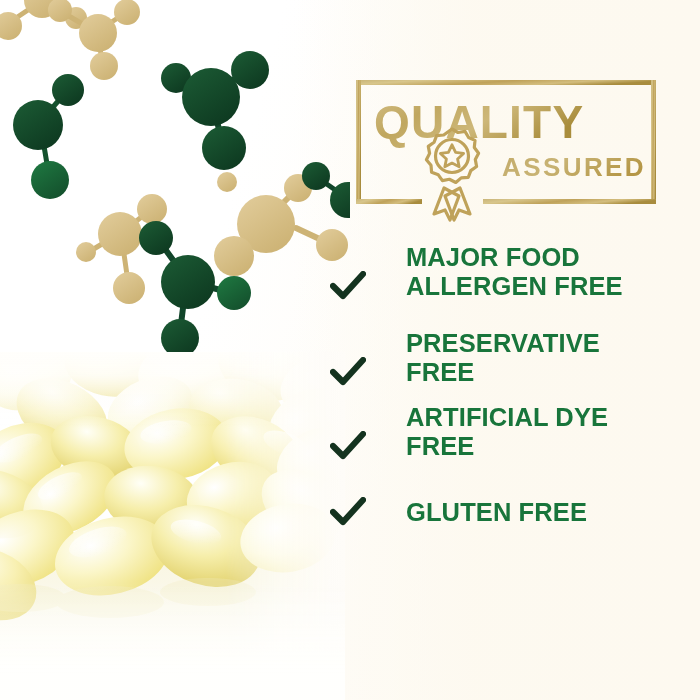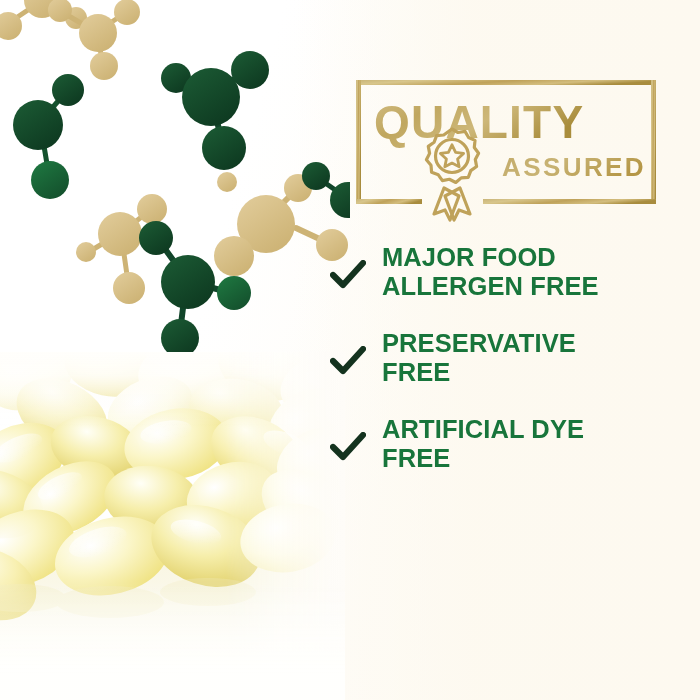--- a/index.html
+++ b/index.html
@@ -83,22 +83,23 @@
 
   
   .benefits {
     position: absolute;
     left: 330px;
     top: 243px;
     width: 368px;
   }
   .benefit-row {
     display: flex;
-    align-items: center;
+    align-items: flex-end;
     margin-bottom: 27px;
+    gap: 24px;
   }
   .benefit-row:last-child { margin-bottom: 0; }
 
   .check-wrap {
     flex: 0 0 auto;
     width: 52px;
     padding-top: 5px;
     display: flex;
     justify-content: flex-start;
   }
@@ -113,21 +114,21 @@
     letter-spacing: 0.1px;
     white-space: pre-line;
     text-transform: uppercase;
   }
   .row-1 .benefit-text { padding-top: 0px; }
   .row-2 .benefit-text { padding-top: 0px; }
   .row-3 .benefit-text { padding-top: 0px; }
   .row-4 .benefit-text { padding-top: 0px; }
 
   .row-1 { margin-bottom: 28px; }
-  .row-2 { margin-bottom: 28px; }
+  .row-2 { margin-bottom: 16px; }
   .row-3 { margin-bottom: 31px; }
 </style>
 </head>
 <body>
 
 <div id="stage">
 
   <div class="bg-base"></div>
   <div class="bg-warm-right"></div>
 
@@ -410,16 +411,24 @@
     <div class="benefit-row row-3">
       <span class="check-wrap">
         <svg width="36" height="30" viewBox="0 0 36 30" xmlns="http://www.w3.org/2000/svg">
           <path d="M 3 15 L 13 25 L 33 3" fill="none" stroke="#14331f" stroke-width="6.2" stroke-linecap="round" stroke-linejoin="round"></path>
         </svg>
       </span>
       <span class="benefit-text">ARTIFICIAL DYE
 FREE</span>
     </div>
 
+    <div class="benefit-row row-4">
+      <span class="check-wrap">
+        <svg width="36" height="30" viewBox="0 0 36 30" xmlns="http://www.w3.org/2000/svg">
+          <path d="M 3 15 L 13 25 L 33 3" fill="none" stroke="#14331f" stroke-width="6.2" stroke-linecap="round" stroke-linejoin="round"></path>
+        </svg>
+      </span>
+      <span class="benefit-text">GLUTEN FREE</span>
+    </div>
 
   </div>
 
 </div>
 
 </body></html>

